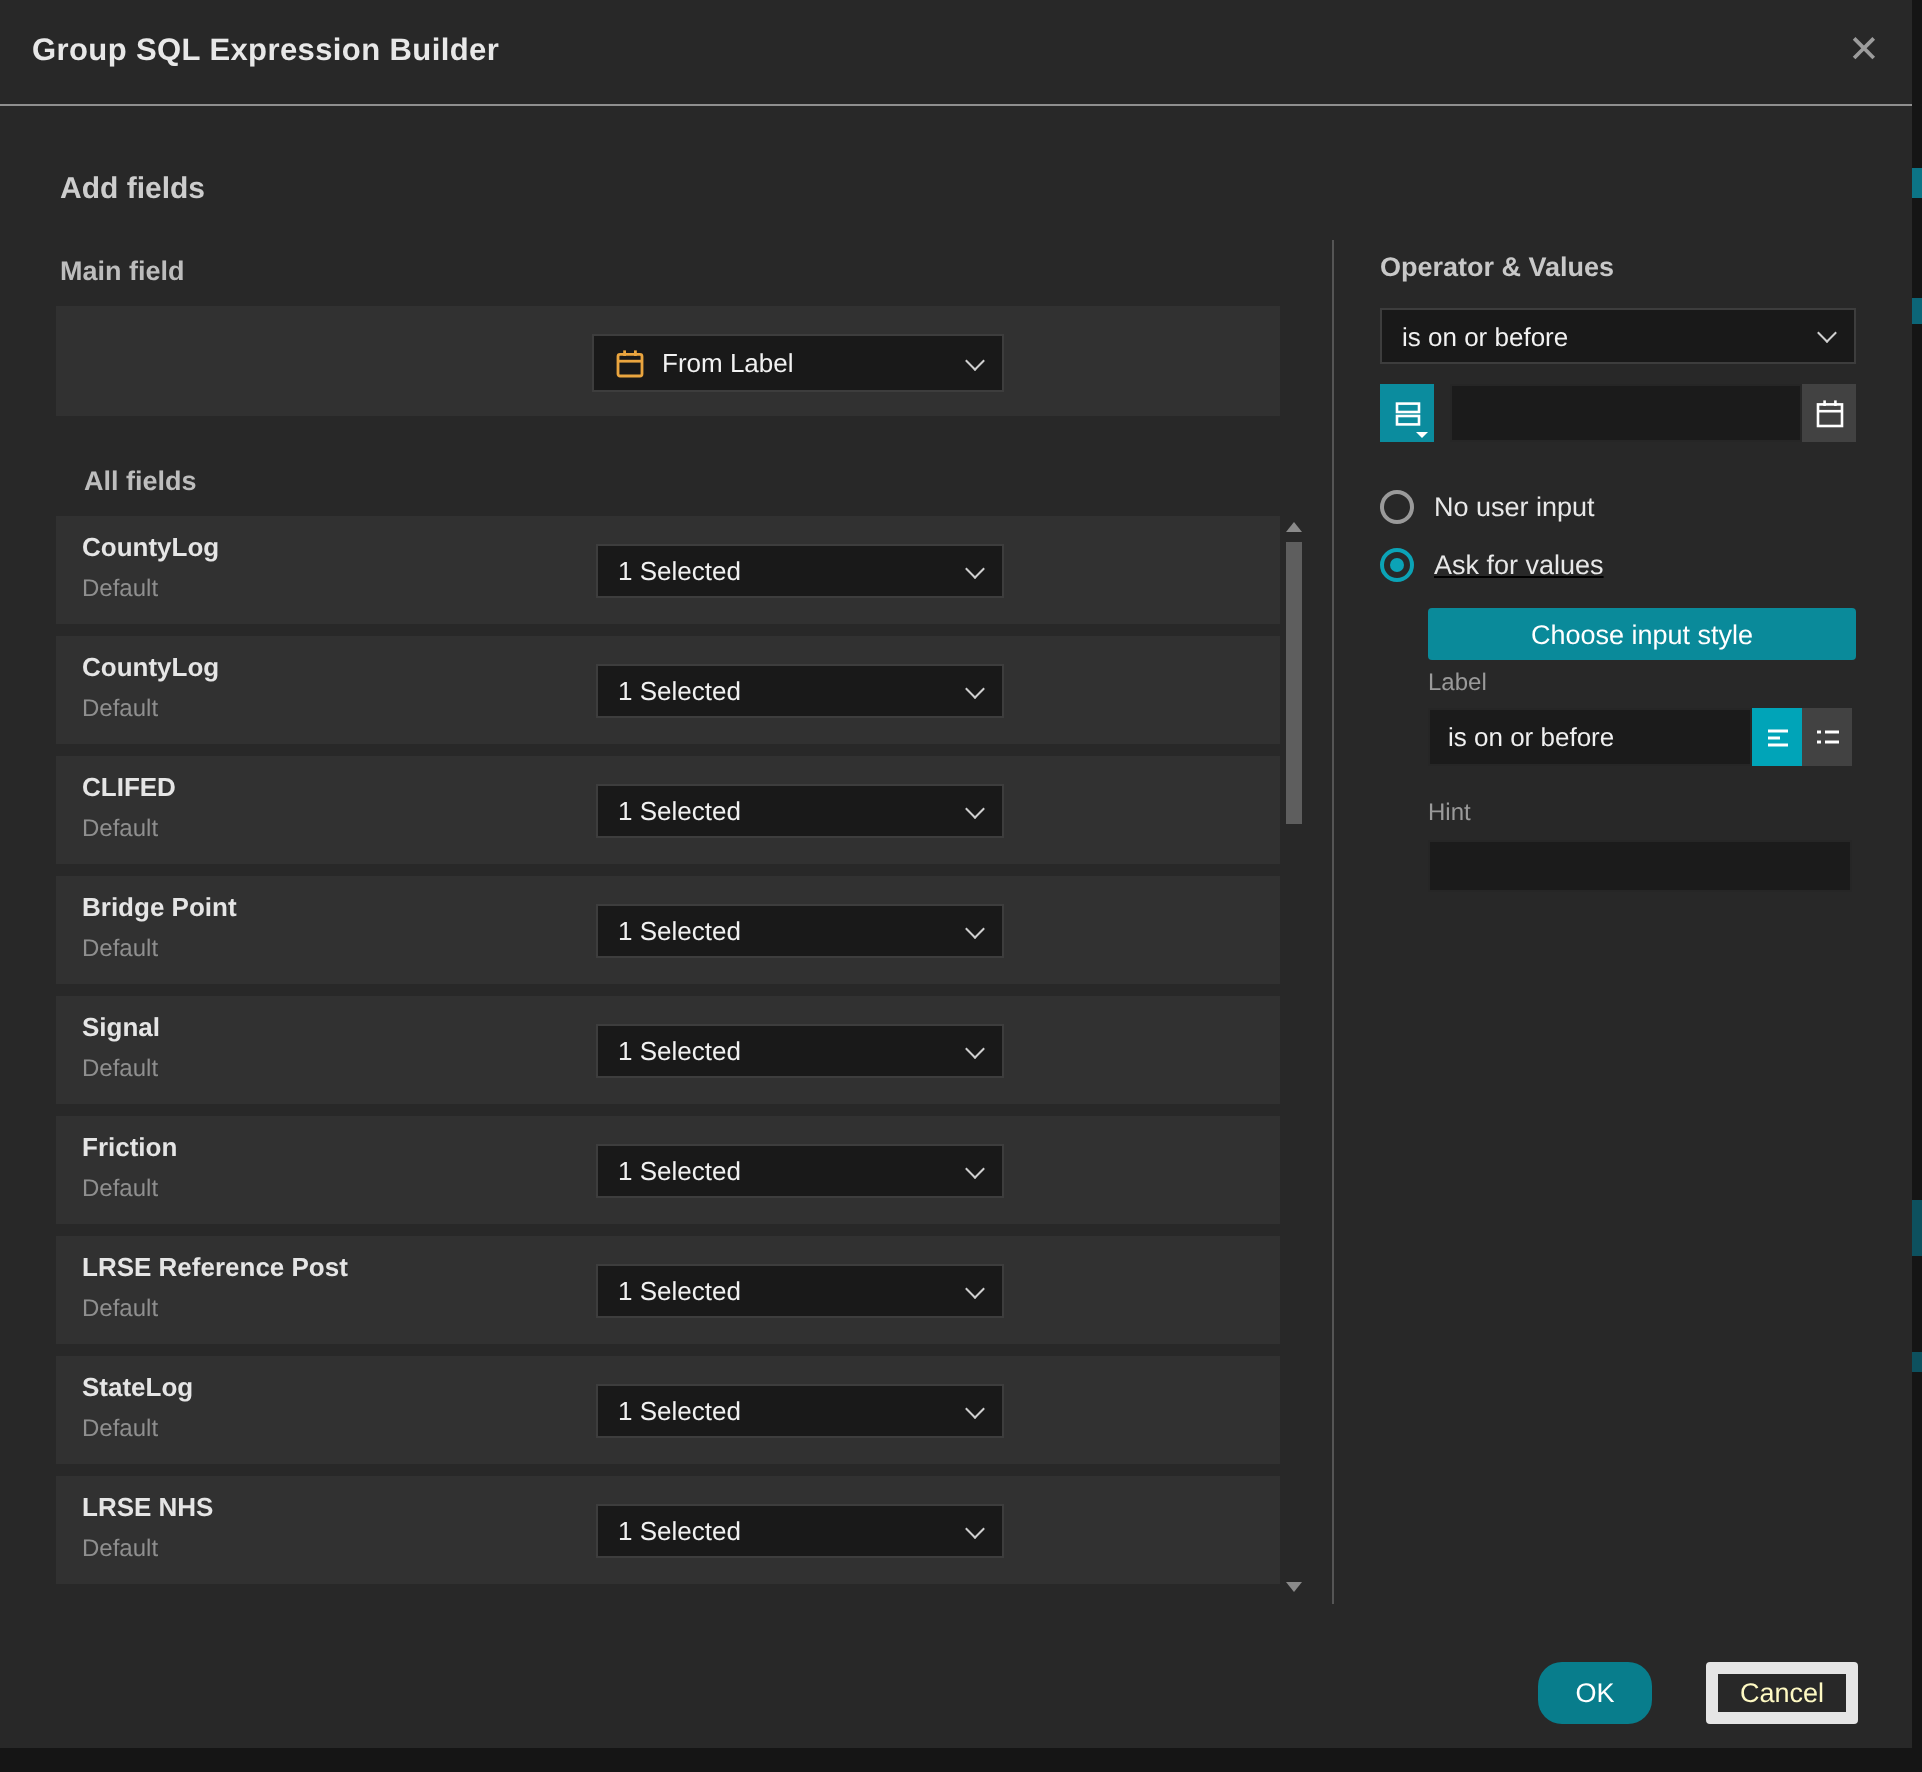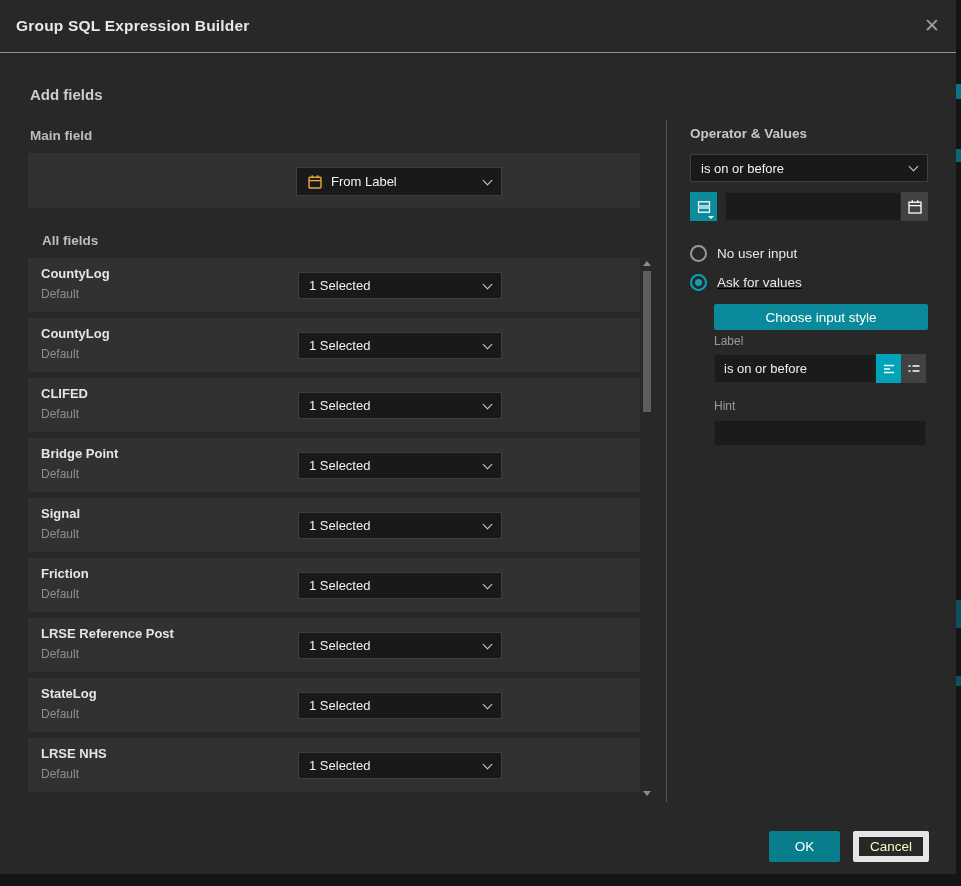--- a/index.html
+++ b/index.html
@@ -232,21 +232,21 @@
           <line x1="5.5" y1="4" x2="12.5" y2="4"></line>
           <line x1="1.5" y1="9" x2="3.5" y2="9"></line>
           <line x1="5.5" y1="9" x2="12.5" y2="9"></line>
         </svg>
       </span>
     </div>
 
     <div class="h-mini" style="left:714px;top:399px;">Hint</div>
     <input class="tinput" style="left: 714px; top: 420px; width: 212px; height: 26px;" value="">
 
-    <div class="btn btn-ok" style="left:769px;top:831px;width:71px;height:31px;">OK</div>
+    <div class="btn btn-ok" style="left:769px;top:831px;width:57px;height:31px;border-radius:12px;">OK</div>
     <div class="btn btn-cancel" style="left:853px;top:831px;width:76px;height:31px;">Cancel</div>
   </div>
 
   <div class="edge-right">
     <div class="fleck" style="top:84px;height:15px;background:#0c7486;"></div>
     <div class="fleck" style="top:149px;height:13px;background:#0c6577;"></div>
     <div class="fleck" style="top:600px;height:28px;background:#0d505e;"></div>
     <div class="fleck" style="top:676px;height:10px;background:#0d505e;"></div>
   </div>
   <div class="edge-bottom"></div>

